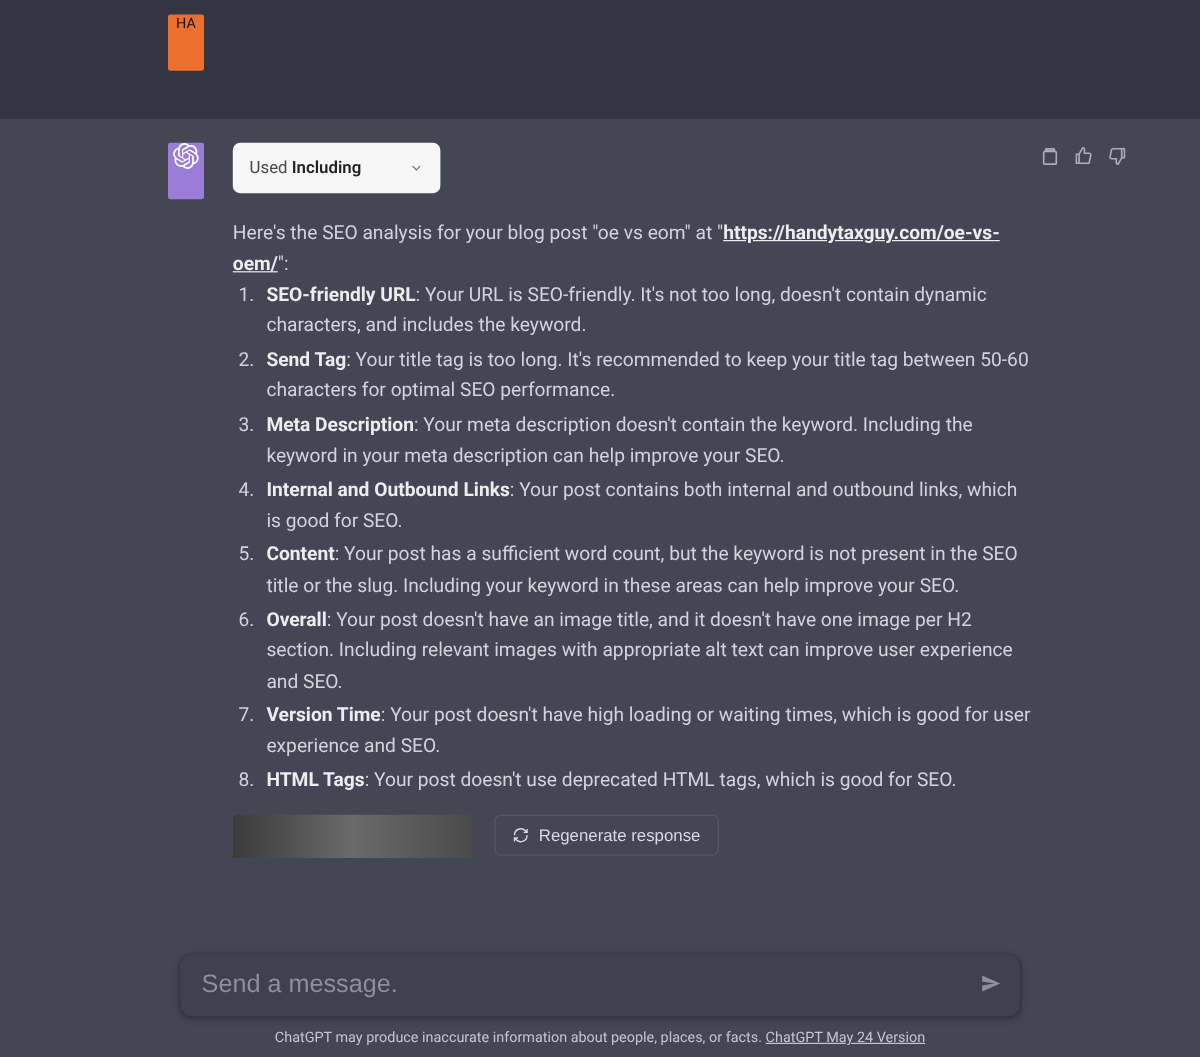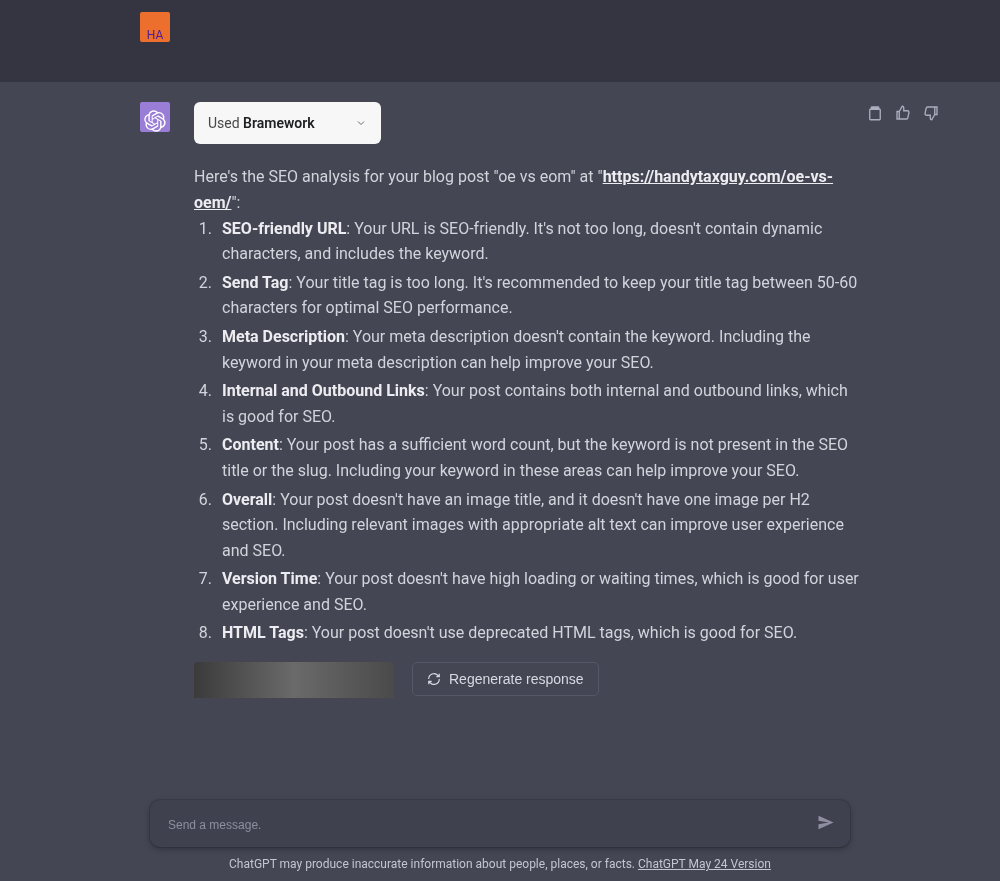--- a/index.html
+++ b/index.html
@@ -14,26 +14,26 @@
   }
   .user-row {
     background: #343541;
     display: flex;
     padding: 12px 0 40px 0;
     gap: 24px;
     width: 720px;
     margin: 0 auto;
   }
   .avatar {
-    width: 30px; height: 30px;
+    width: 30px; height: 47px;
     border-radius: 2px;
-    display: flex; align-items: flex-end; justify-content: center;
+    display: flex; align-items: flex-start; justify-content: center;
     font-size: 12px;
     flex-shrink: 0;
-    color: #4c1d95;
+    color: #0f172a;
   }
   .user-avatar { background: #ec6f2d; }
   .assistant-avatar {
     background: #997dd6;
   }
   .assistant-avatar svg { width: 22px; height: 22px; fill: #fff; }
   .msg-text {
     line-height: 1.6;
   }
   .assistant-section {
@@ -120,21 +120,21 @@
     box-shadow: 0 0 0 1px rgba(0,0,0,0.1), 0 2px 6px rgba(0,0,0,0.3);
     padding: 14px 50px 14px 18px;
     position: relative;
   }
   .input-wrap input {
     width: 100%;
     background: transparent;
     border: none;
     outline: none;
     color: #5eead4;
-    font-size: 12px;
+    font-size: 21px;
   }
   .input-wrap input::placeholder { color: #8e8ea0; }
   .send {
     position: absolute;
     right: 14px; top: 50%;
     transform: translateY(-50%);
     background: transparent;
     border: none;
     color: #8e8ea0;
     cursor: pointer;
@@ -166,21 +166,21 @@
   <div class="assistant-inner">
     <div class="avatar assistant-avatar">
       <svg viewBox="0 0 41 41">
           <path d="M37.53 16.83a9.96 9.96 0 0 0-.86-8.18 10.08 10.08 0 0 0-10.85-4.83A9.96 9.96 0 0 0 18.3.5a10.08 10.08 0 0 0-9.61 6.98 9.96 9.96 0 0 0-6.66 4.83 10.08 10.08 0 0 0 1.24 11.82 9.96 9.96 0 0 0 .86 8.18 10.08 10.08 0 0 0 10.85 4.83 9.96 9.96 0 0 0 7.52 3.36 10.08 10.08 0 0 0 9.62-6.98 9.96 9.96 0 0 0 6.65-4.83 10.08 10.08 0 0 0-1.24-11.86ZM22.5 37.87a7.47 7.47 0 0 1-4.8-1.74l.24-.13 7.97-4.6a1.3 1.3 0 0 0 .65-1.14V19.03l3.37 1.94a.12.12 0 0 1 .07.1v9.3a7.5 7.5 0 0 1-7.5 7.5ZM6.4 30.99a7.47 7.47 0 0 1-.9-5.02l.24.14 7.97 4.6a1.3 1.3 0 0 0 1.31 0l9.72-5.61v3.89a.12.12 0 0 1-.05.1l-8.05 4.65a7.5 7.5 0 0 1-10.24-2.75ZM4.3 13.63A7.47 7.47 0 0 1 8.2 10.35v9.47a1.3 1.3 0 0 0 .65 1.13l9.72 5.62-3.37 1.94a.12.12 0 0 1-.11.01l-8.06-4.65a7.5 7.5 0 0 1-2.74-10.24ZM31.97 20.07 22.25 14.45l3.37-1.94a.12.12 0 0 1 .11-.01l8.06 4.65a7.5 7.5 0 0 1-1.16 13.52v-9.47a1.3 1.3 0 0 0-.66-1.13Zm3.35-5.05-.23-.14-7.97-4.6a1.3 1.3 0 0 0-1.31 0l-9.73 5.61V12a.12.12 0 0 1 .05-.1l8.06-4.65a7.5 7.5 0 0 1 11.13 7.77ZM14.25 21.97l-3.37-1.95a.12.12 0 0 1-.06-.09v-9.3a7.5 7.5 0 0 1 12.3-5.76l-.24.13-7.97 4.6a1.3 1.3 0 0 0-.66 1.14v11.23Zm1.83-3.95 4.33-2.5 4.33 2.5v5l-4.33 2.5-4.33-2.5Z"></path>
         </svg>
     </div>
     <div class="assistant-body">
 
       <div class="plugin-chip">
         <span>
-          <span>Used </span><span class="bold">Bramework</span>
+          <span>Used </span><span class="bold">Including</span>
         </span>
         <svg class="chev" viewBox="0 0 24 24">
             <path fill="none" stroke="#6b6b6b" stroke-width="2" d="M6 9l6 6 6-6"></path>
           </svg>
       </div>
 
       <p class="intro">
         <span>Here's the SEO analysis for your blog post "oe vs eom" at "</span><a href="#" class="url">https://handytaxguy.com/oe-vs-oem/</a><span>":</span>
       </p>
 

